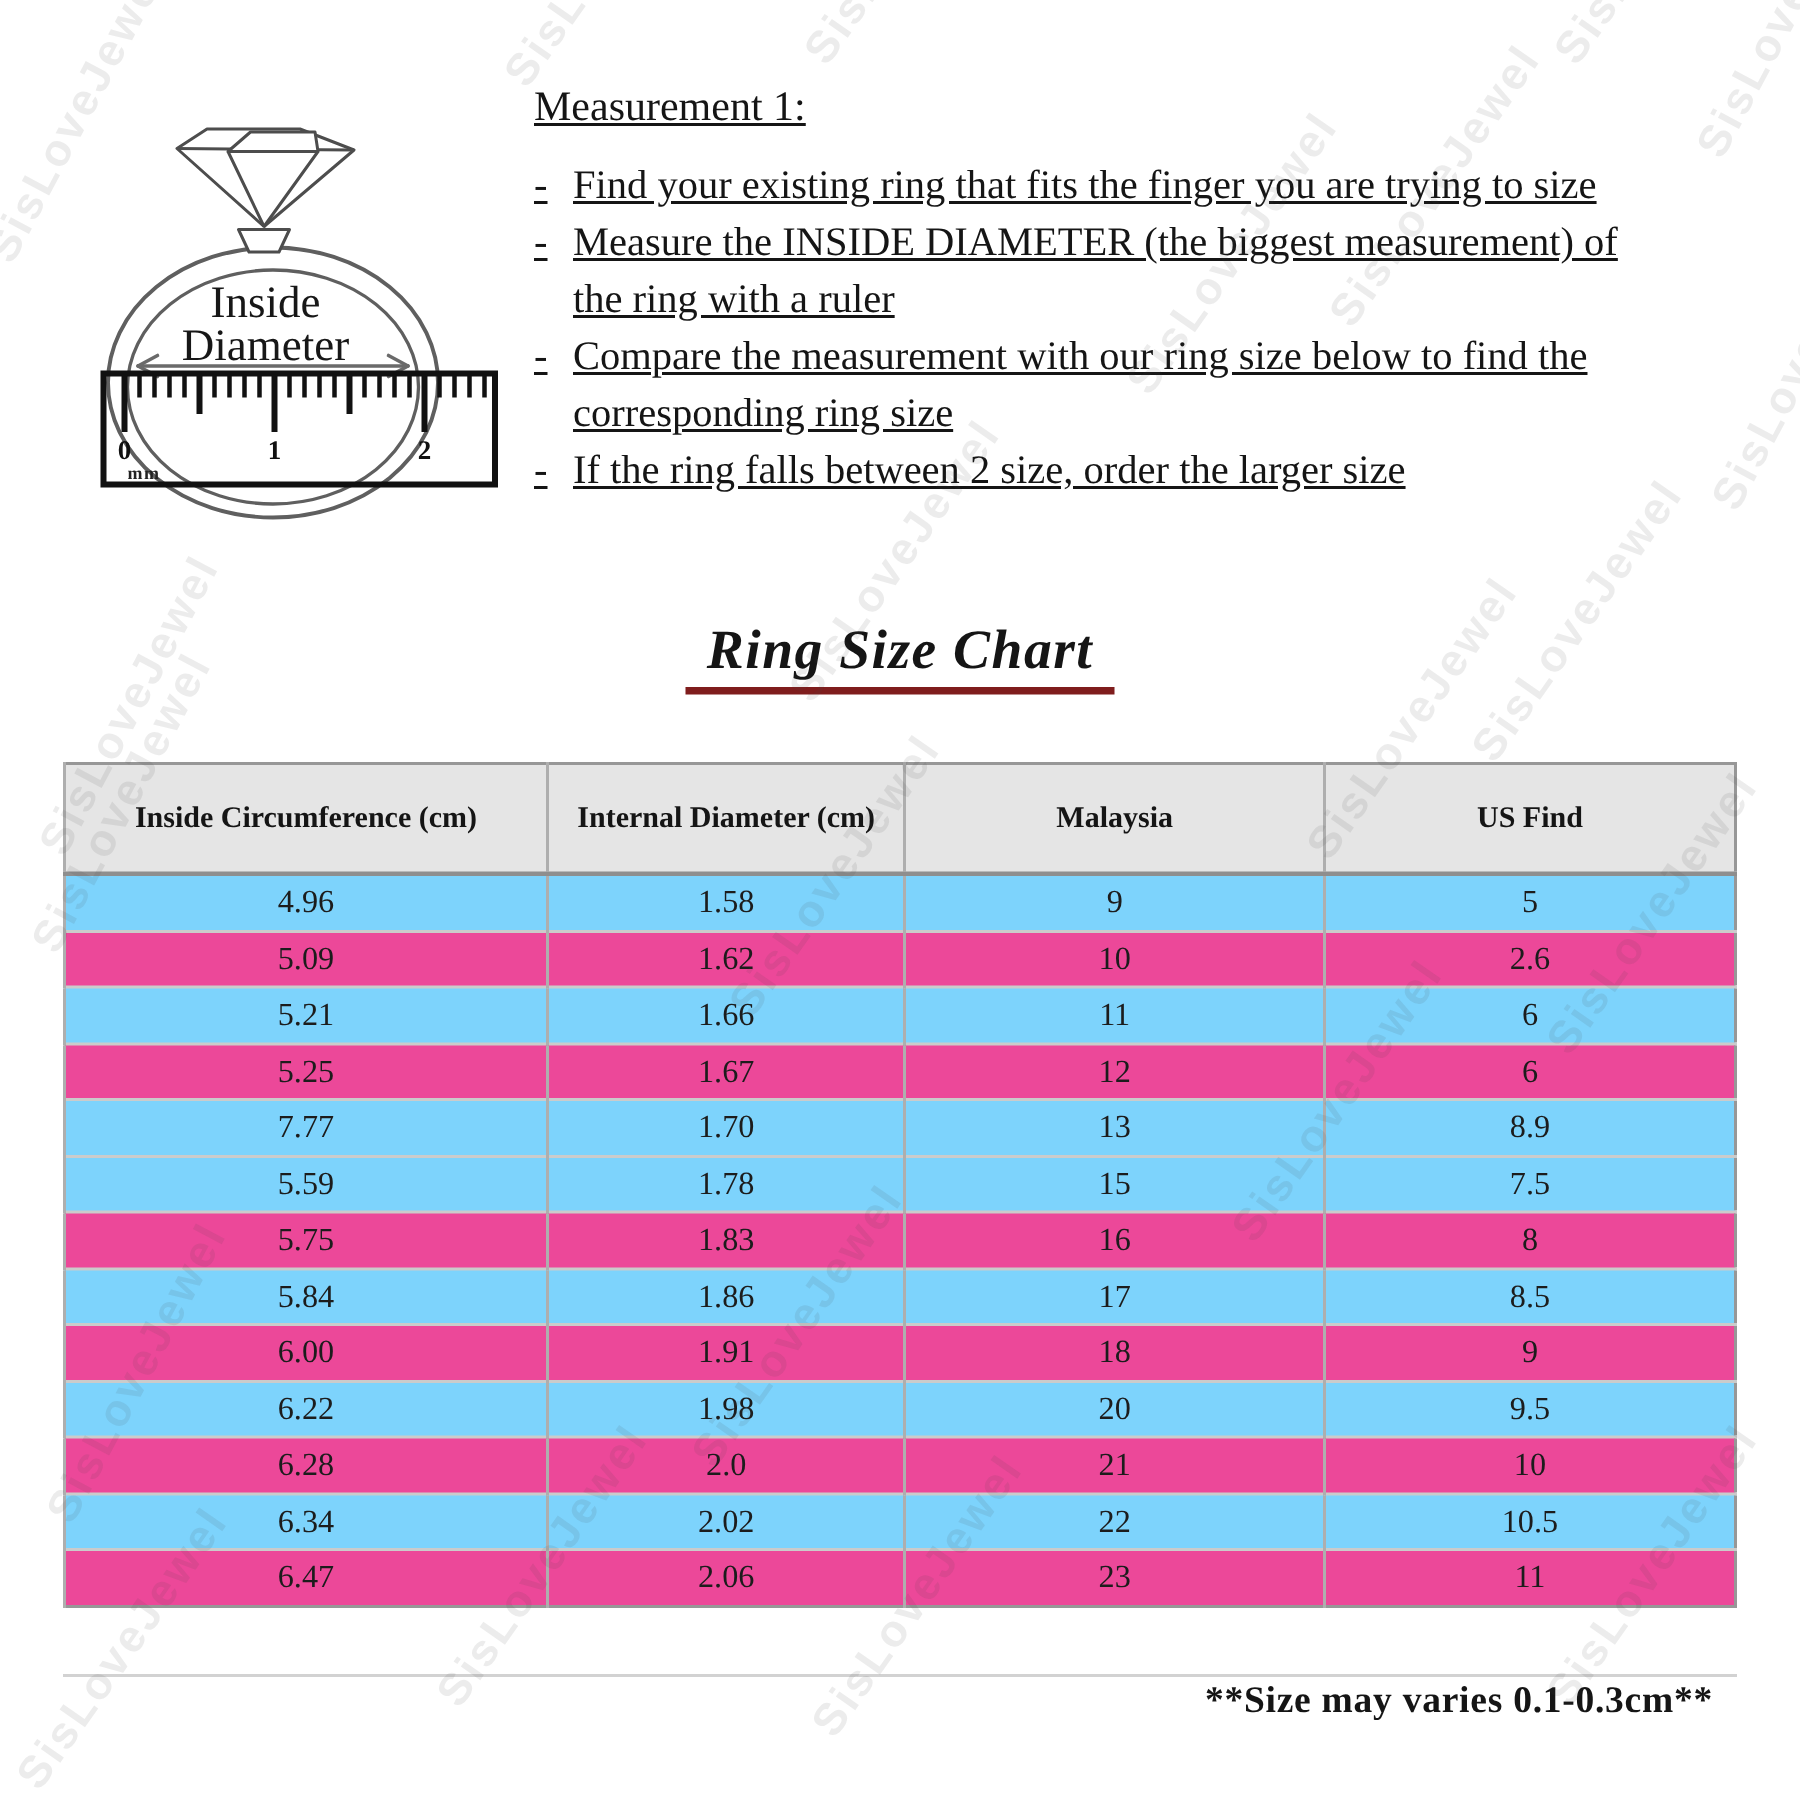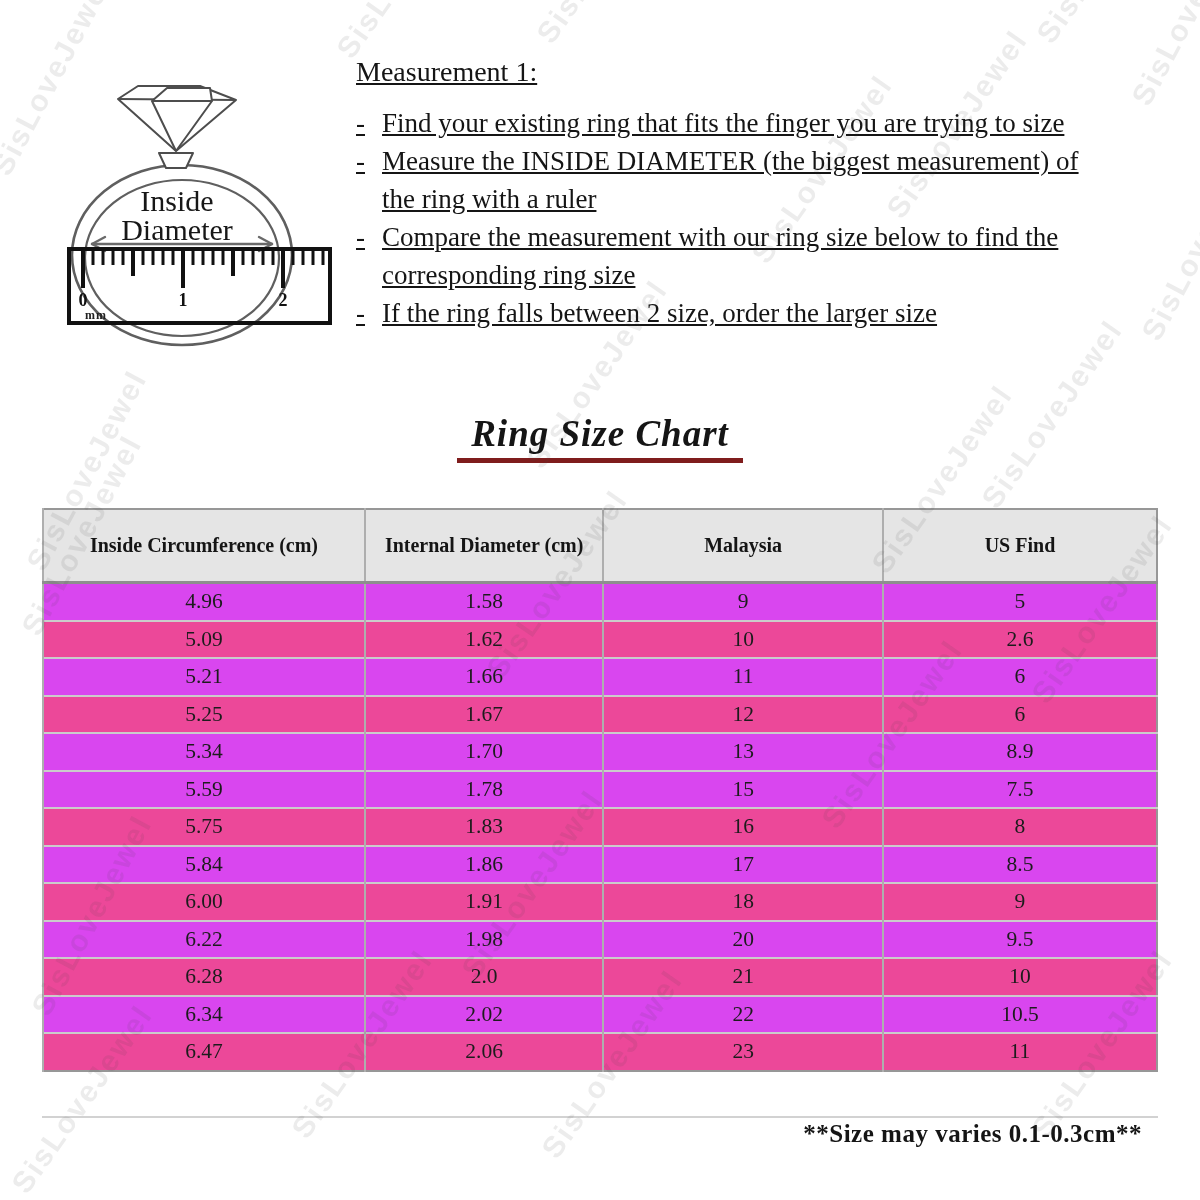--- a/index.html
+++ b/index.html
@@ -37,21 +37,21 @@
   .size-table th,.size-table td{
     border-left:2px solid #aeaeae;border-top:2px solid #cbcbcb;
     text-align:center;vertical-align:middle;padding:0;
   }
   .size-table{border:2px solid #979797;}
   .size-table thead th{
     height:71px;font-size:20px;font-weight:bold;background:#e5e5e5;
     border-bottom:3px solid #8e8e8e;border-top:none;
   }
   .size-table td{height:35.5px;font-size:21.5px;color:#1c1c1c;background:#ec4899;}
-  .size-table tr.stripe td{background:#d946ef;}
+  .size-table tr.stripe td{background:#7dd3fc;}
   .table-underline{
     position:absolute;left:42px;top:1116px;width:1116px;height:2px;
     background:#d2d2d2;z-index:1;
   }
   .footnote{
     position:absolute;right:58px;top:1120px;z-index:1;
     font-size:25px;font-weight:bold;letter-spacing:0.5px;
   }
 </style>
 </head>
@@ -181,21 +181,21 @@
         <td>11</td>
         <td>6</td>
       </tr>
       <tr>
         <td>5.25</td>
         <td>1.67</td>
         <td>12</td>
         <td>6</td>
       </tr>
       <tr class="stripe">
-        <td>5.34</td>
+        <td>7.77</td>
         <td>1.70</td>
         <td>13</td>
         <td>8.9</td>
       </tr>
       <tr class="stripe">
         <td>5.59</td>
         <td>1.78</td>
         <td>15</td>
         <td>7.5</td>
       </tr>

